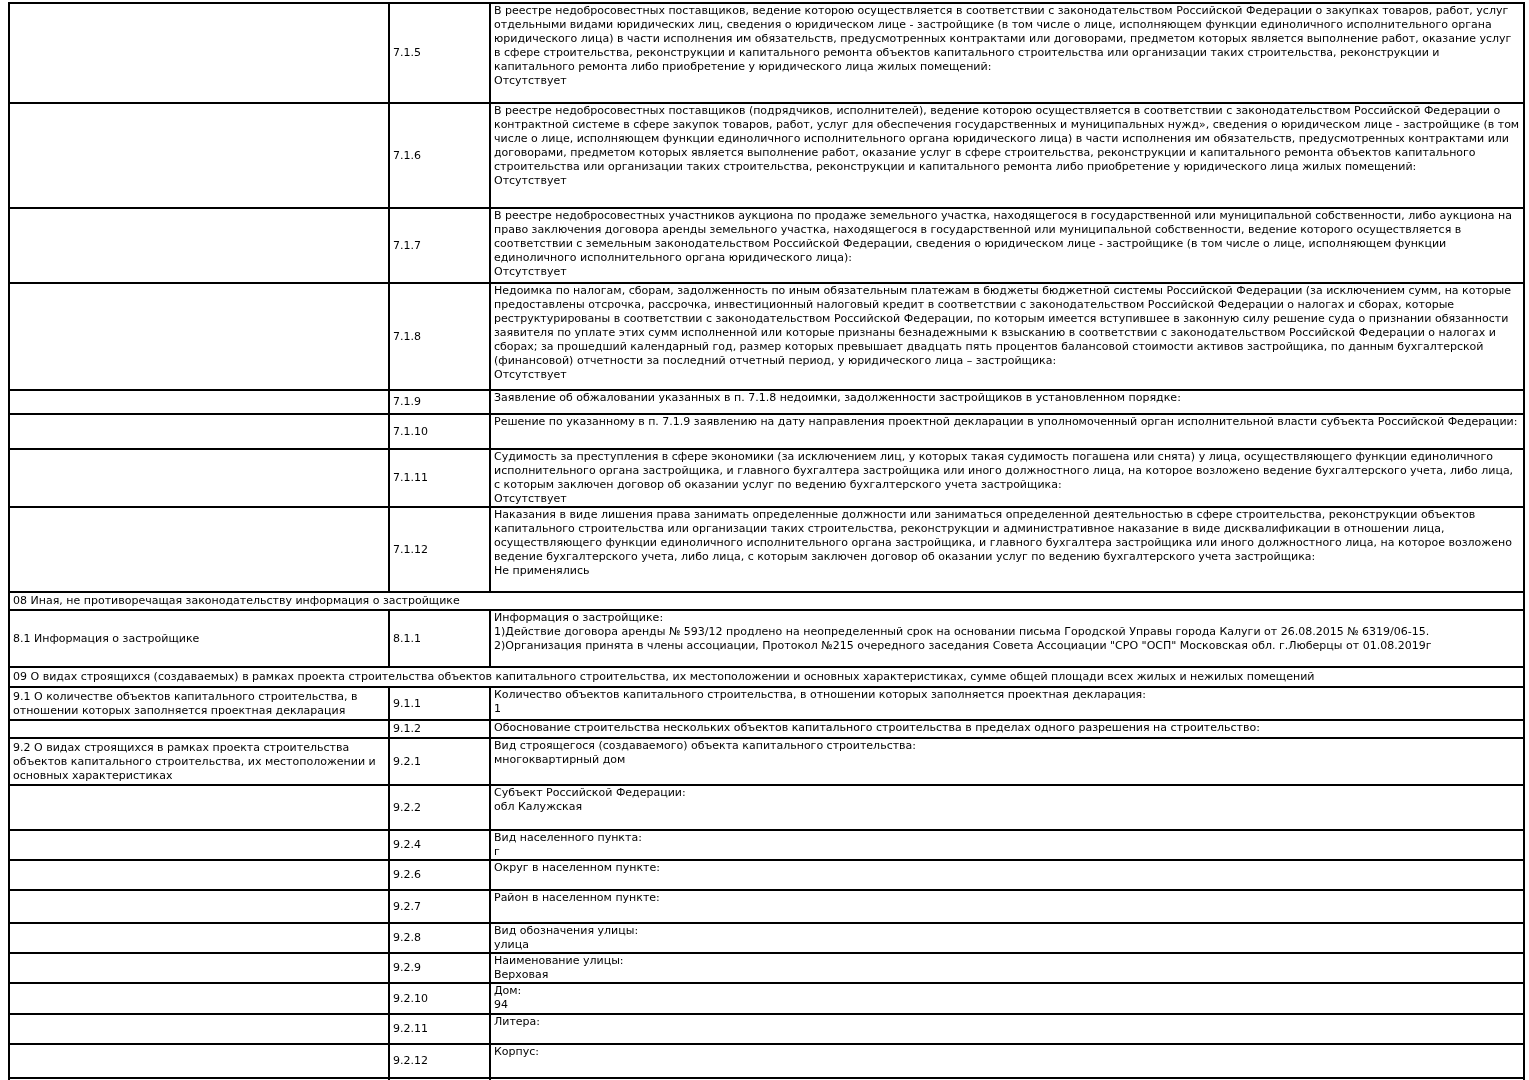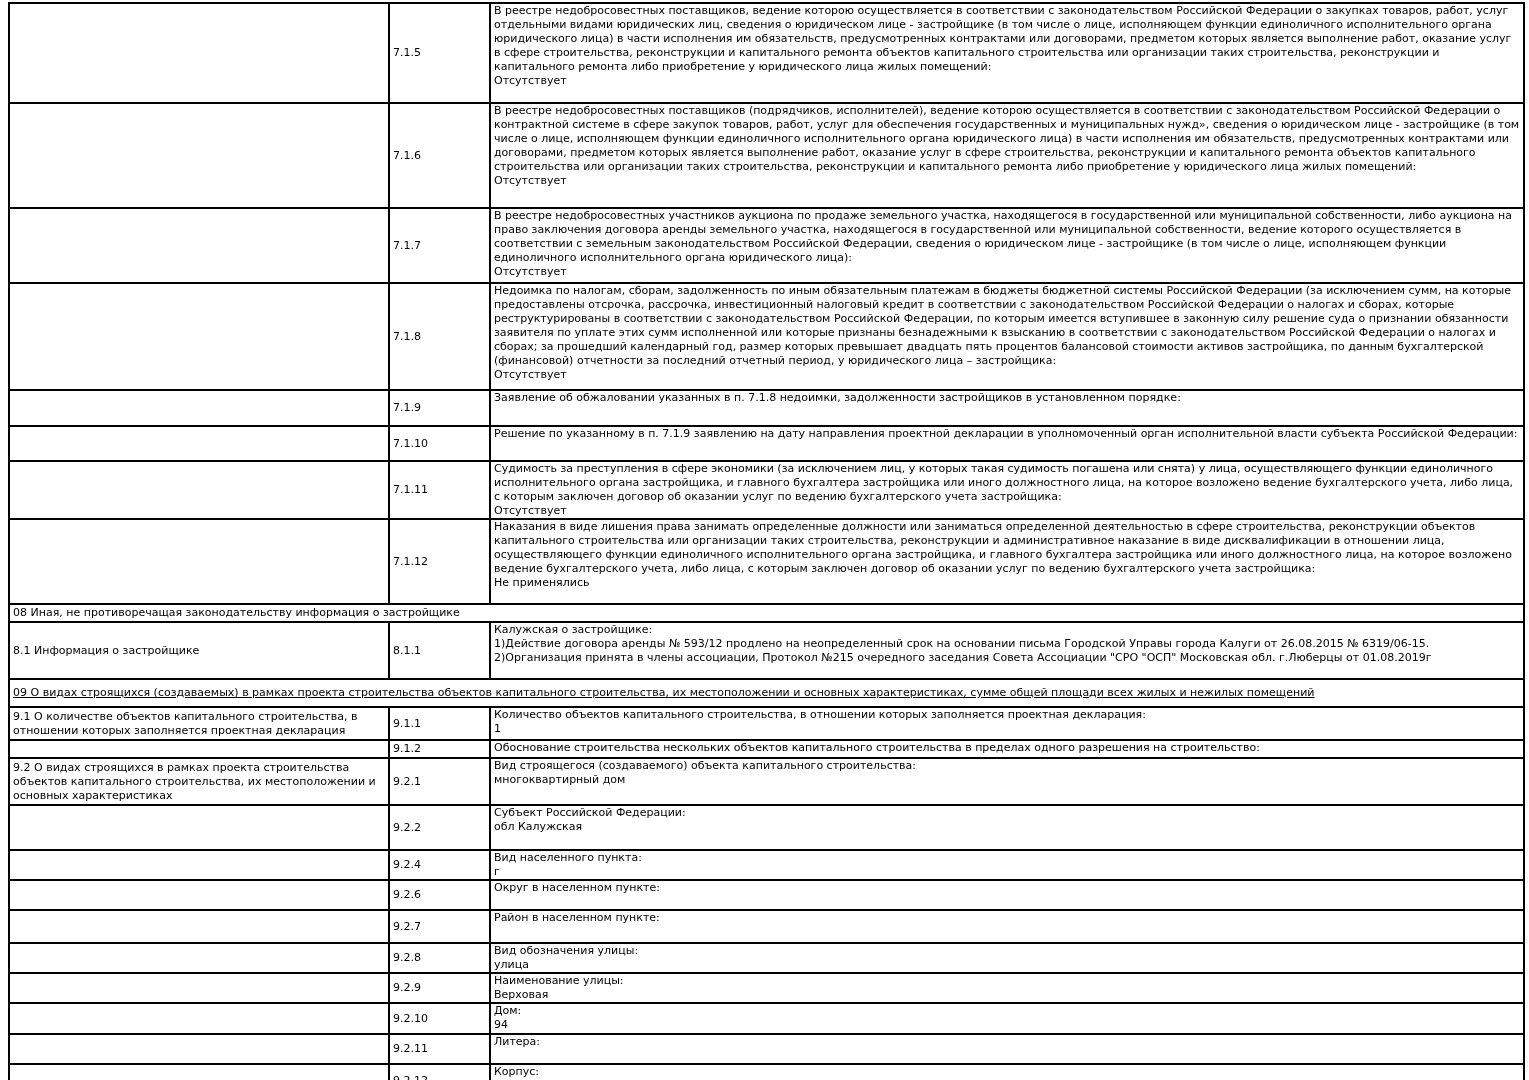--- a/index.html
+++ b/index.html
@@ -30,27 +30,27 @@
   td.cell-num    { vertical-align: middle; }
   td.cell-text   { vertical-align: top; padding-top: 1px; padding-bottom: 1px; }
   td.section-cell{ vertical-align: middle; }
   .value { font-weight: normal; }
   .value.normal { font-weight: normal; }
   
   tr:nth-child(1)  { height: 100px; }
   tr:nth-child(2)  { height: 105px; }
   tr:nth-child(3)  { height: 75px;  }
   tr:nth-child(4)  { height: 107px; }
-  tr:nth-child(5)  { height: 36px;  }
+  tr:nth-child(5)  { height: 24px;  }
   tr:nth-child(6)  { height: 35px;  }
   tr:nth-child(7)  { height: 55px;  }
   tr:nth-child(8)  { height: 85px;  }
   tr:nth-child(9)  { height: 18px;  }
   tr:nth-child(10) { height: 57px;  }
-  tr:nth-child(11) { height: 28px; text-decoration: underline;  }
+  tr:nth-child(11) { height: 20px;  }
   tr:nth-child(12) { height: 33px;  }
   tr:nth-child(13) { height: 18px;  }
   tr:nth-child(14) { height: 47px;  }
   tr:nth-child(15) { height: 45px;  }
   tr:nth-child(16) { height: 19px;  }
   tr:nth-child(17) { height: 30px;  }
   tr:nth-child(18) { height: 33px;  }
   tr:nth-child(19) { height: 16px;  }
   tr:nth-child(20) { height: 17px;  }
   tr:nth-child(21) { height: 31px;  }
@@ -132,21 +132,21 @@
           <div class="value">Не применялись</div>
         </td>
       </tr>
       <tr>
         <td colspan="3" class="section-cell">08 Иная, не противоречащая законодательству информация о застройщике</td>
       </tr>
       <tr>
         <td class="cell-left">8.1 Информация о застройщике</td>
         <td class="cell-num">8.1.1</td>
         <td class="cell-text">
-          <div>Калужская о застройщике:</div>
+          <div>Информация о застройщике:</div>
           <div class="value">1)Действие договора аренды № 593/12 продлено на неопределенный срок на основании письма Городской Управы города Калуги от 26.08.2015 № 6319/06-15. 2)Организация принята в члены ассоциации, Протокол №215 очередного заседания Совета Ассоциации "СРО "ОСП" Московская обл. г.Люберцы от 01.08.2019г</div>
         </td>
       </tr>
       <tr>
         <td colspan="3" class="section-cell">09 О видах строящихся (создаваемых) в рамках проекта строительства объектов капитального строительства, их местоположении и основных характеристиках, сумме общей площади всех жилых и нежилых помещений</td>
       </tr>
       <tr>
         <td class="cell-left">9.1 О количестве объектов капитального строительства, в отношении которых заполняется проектная декларация</td>
         <td class="cell-num">9.1.1</td>
         <td class="cell-text">

